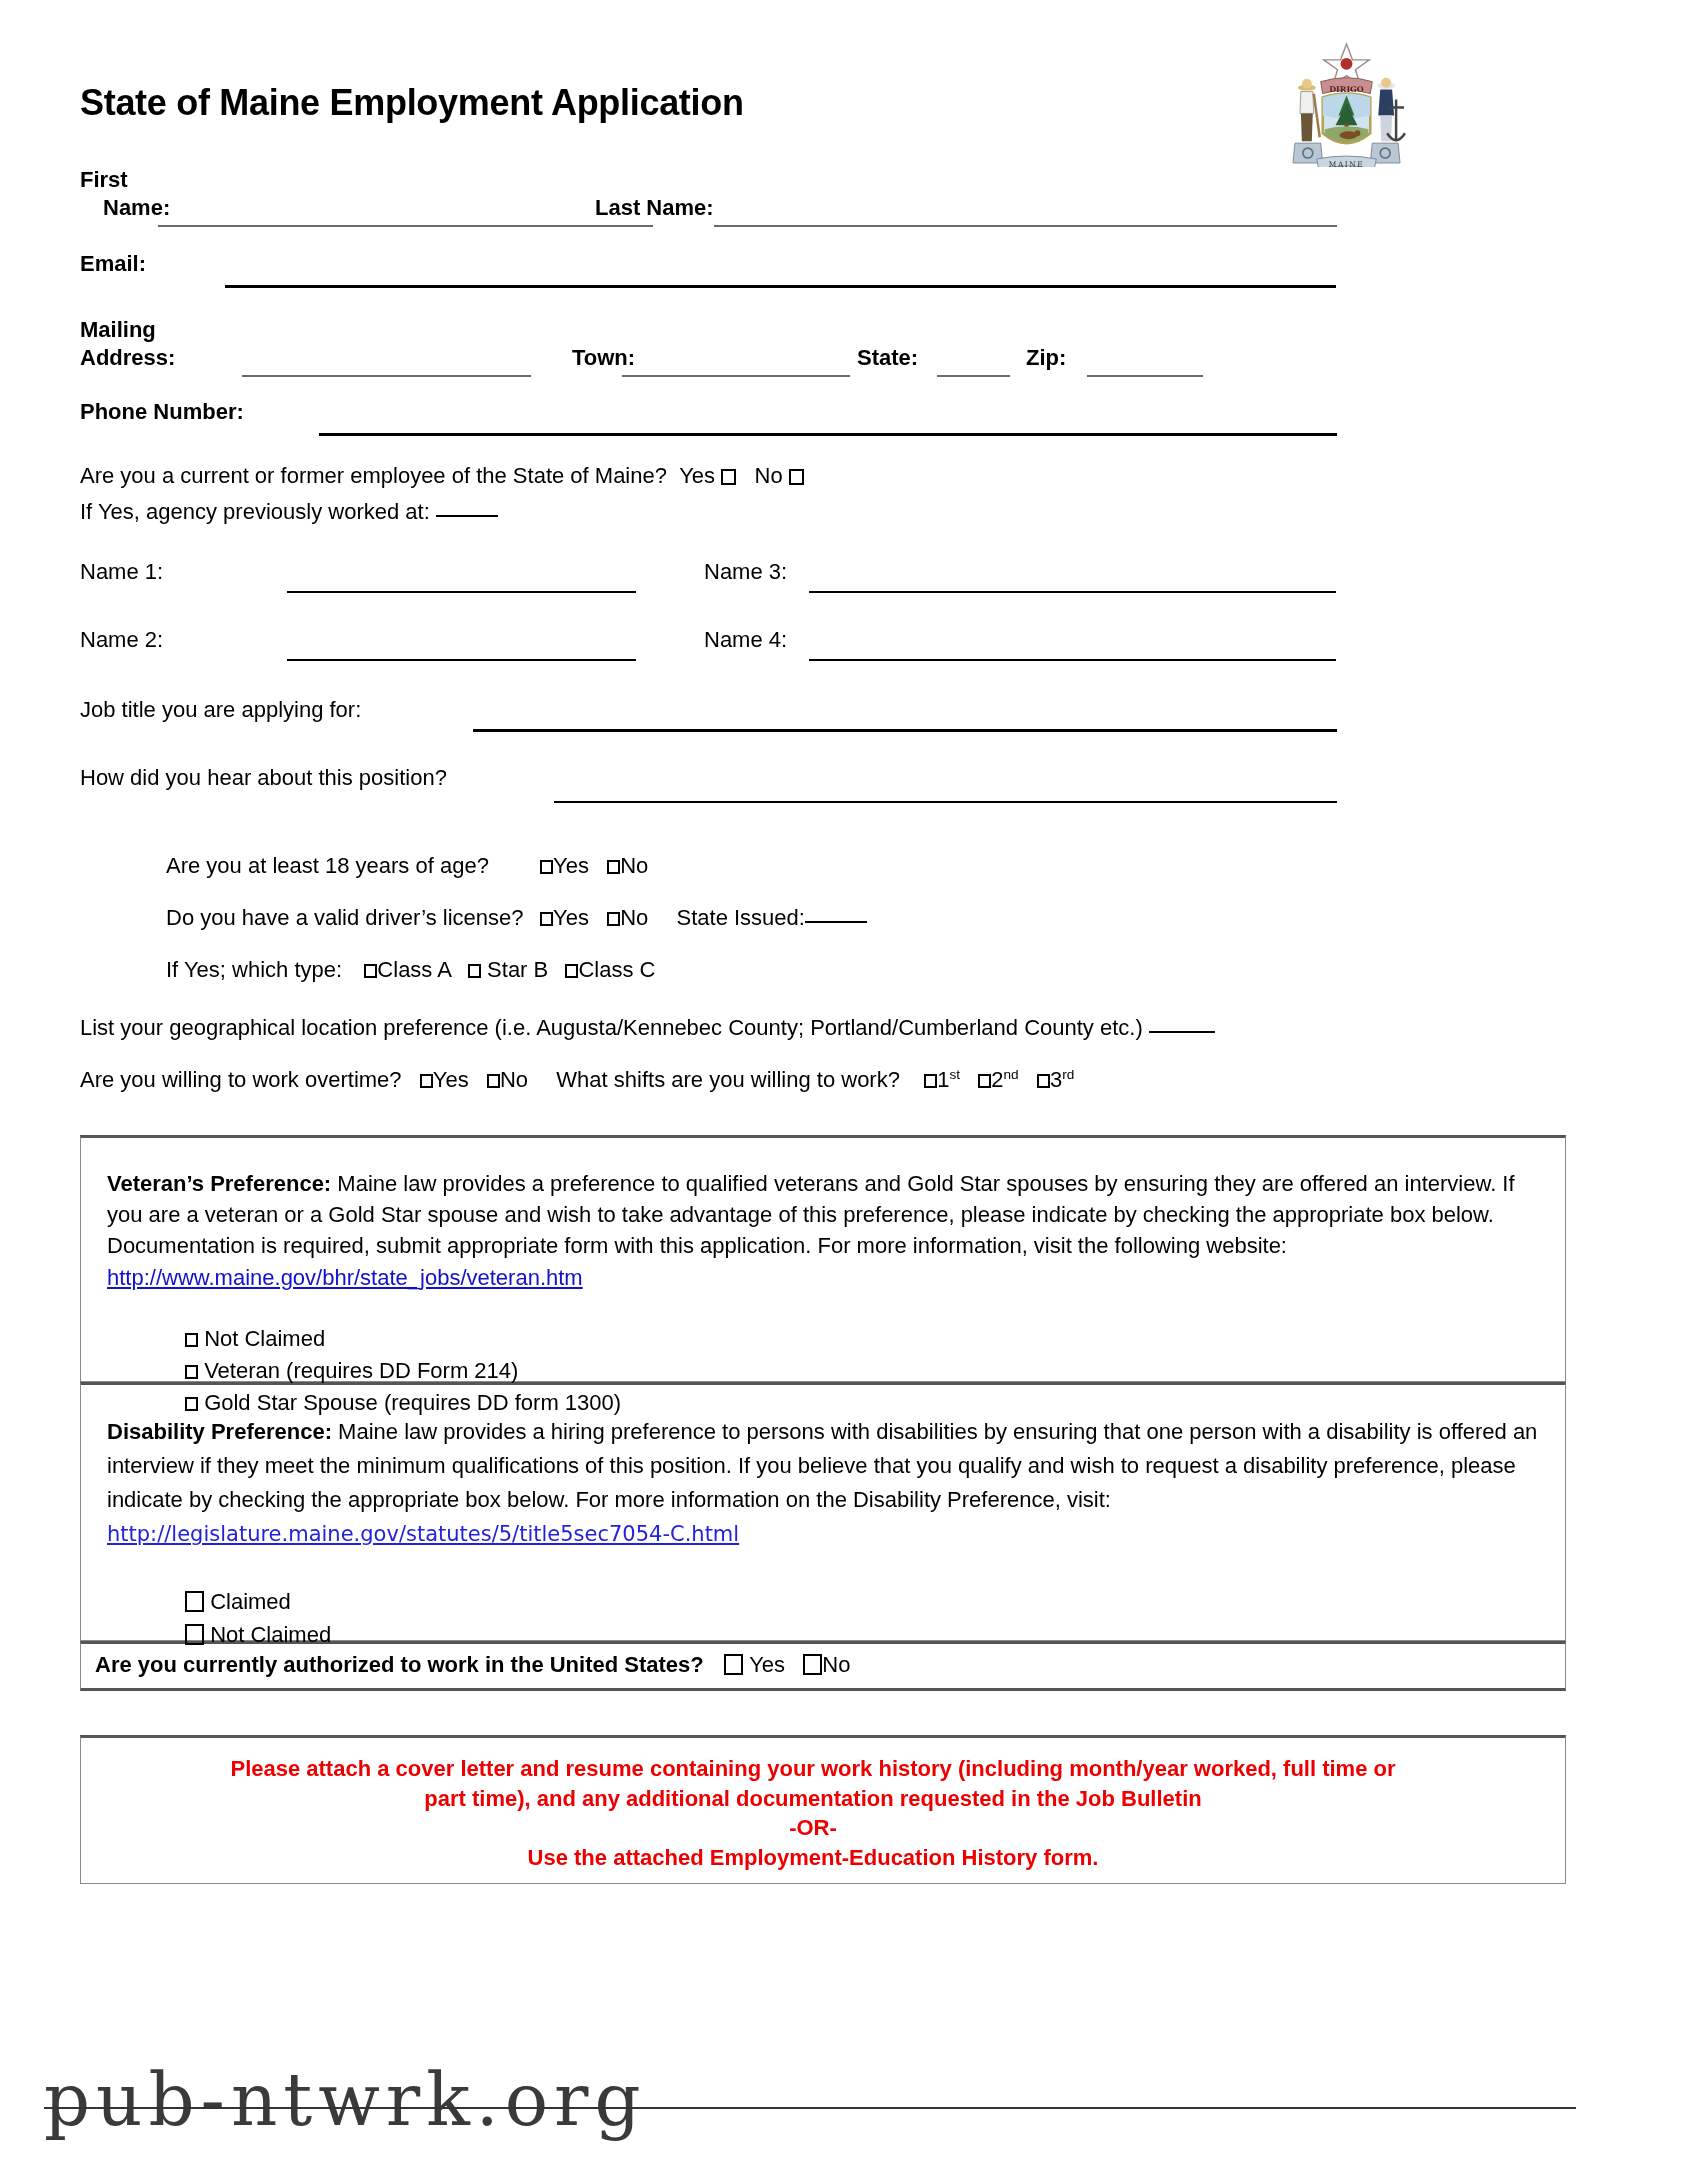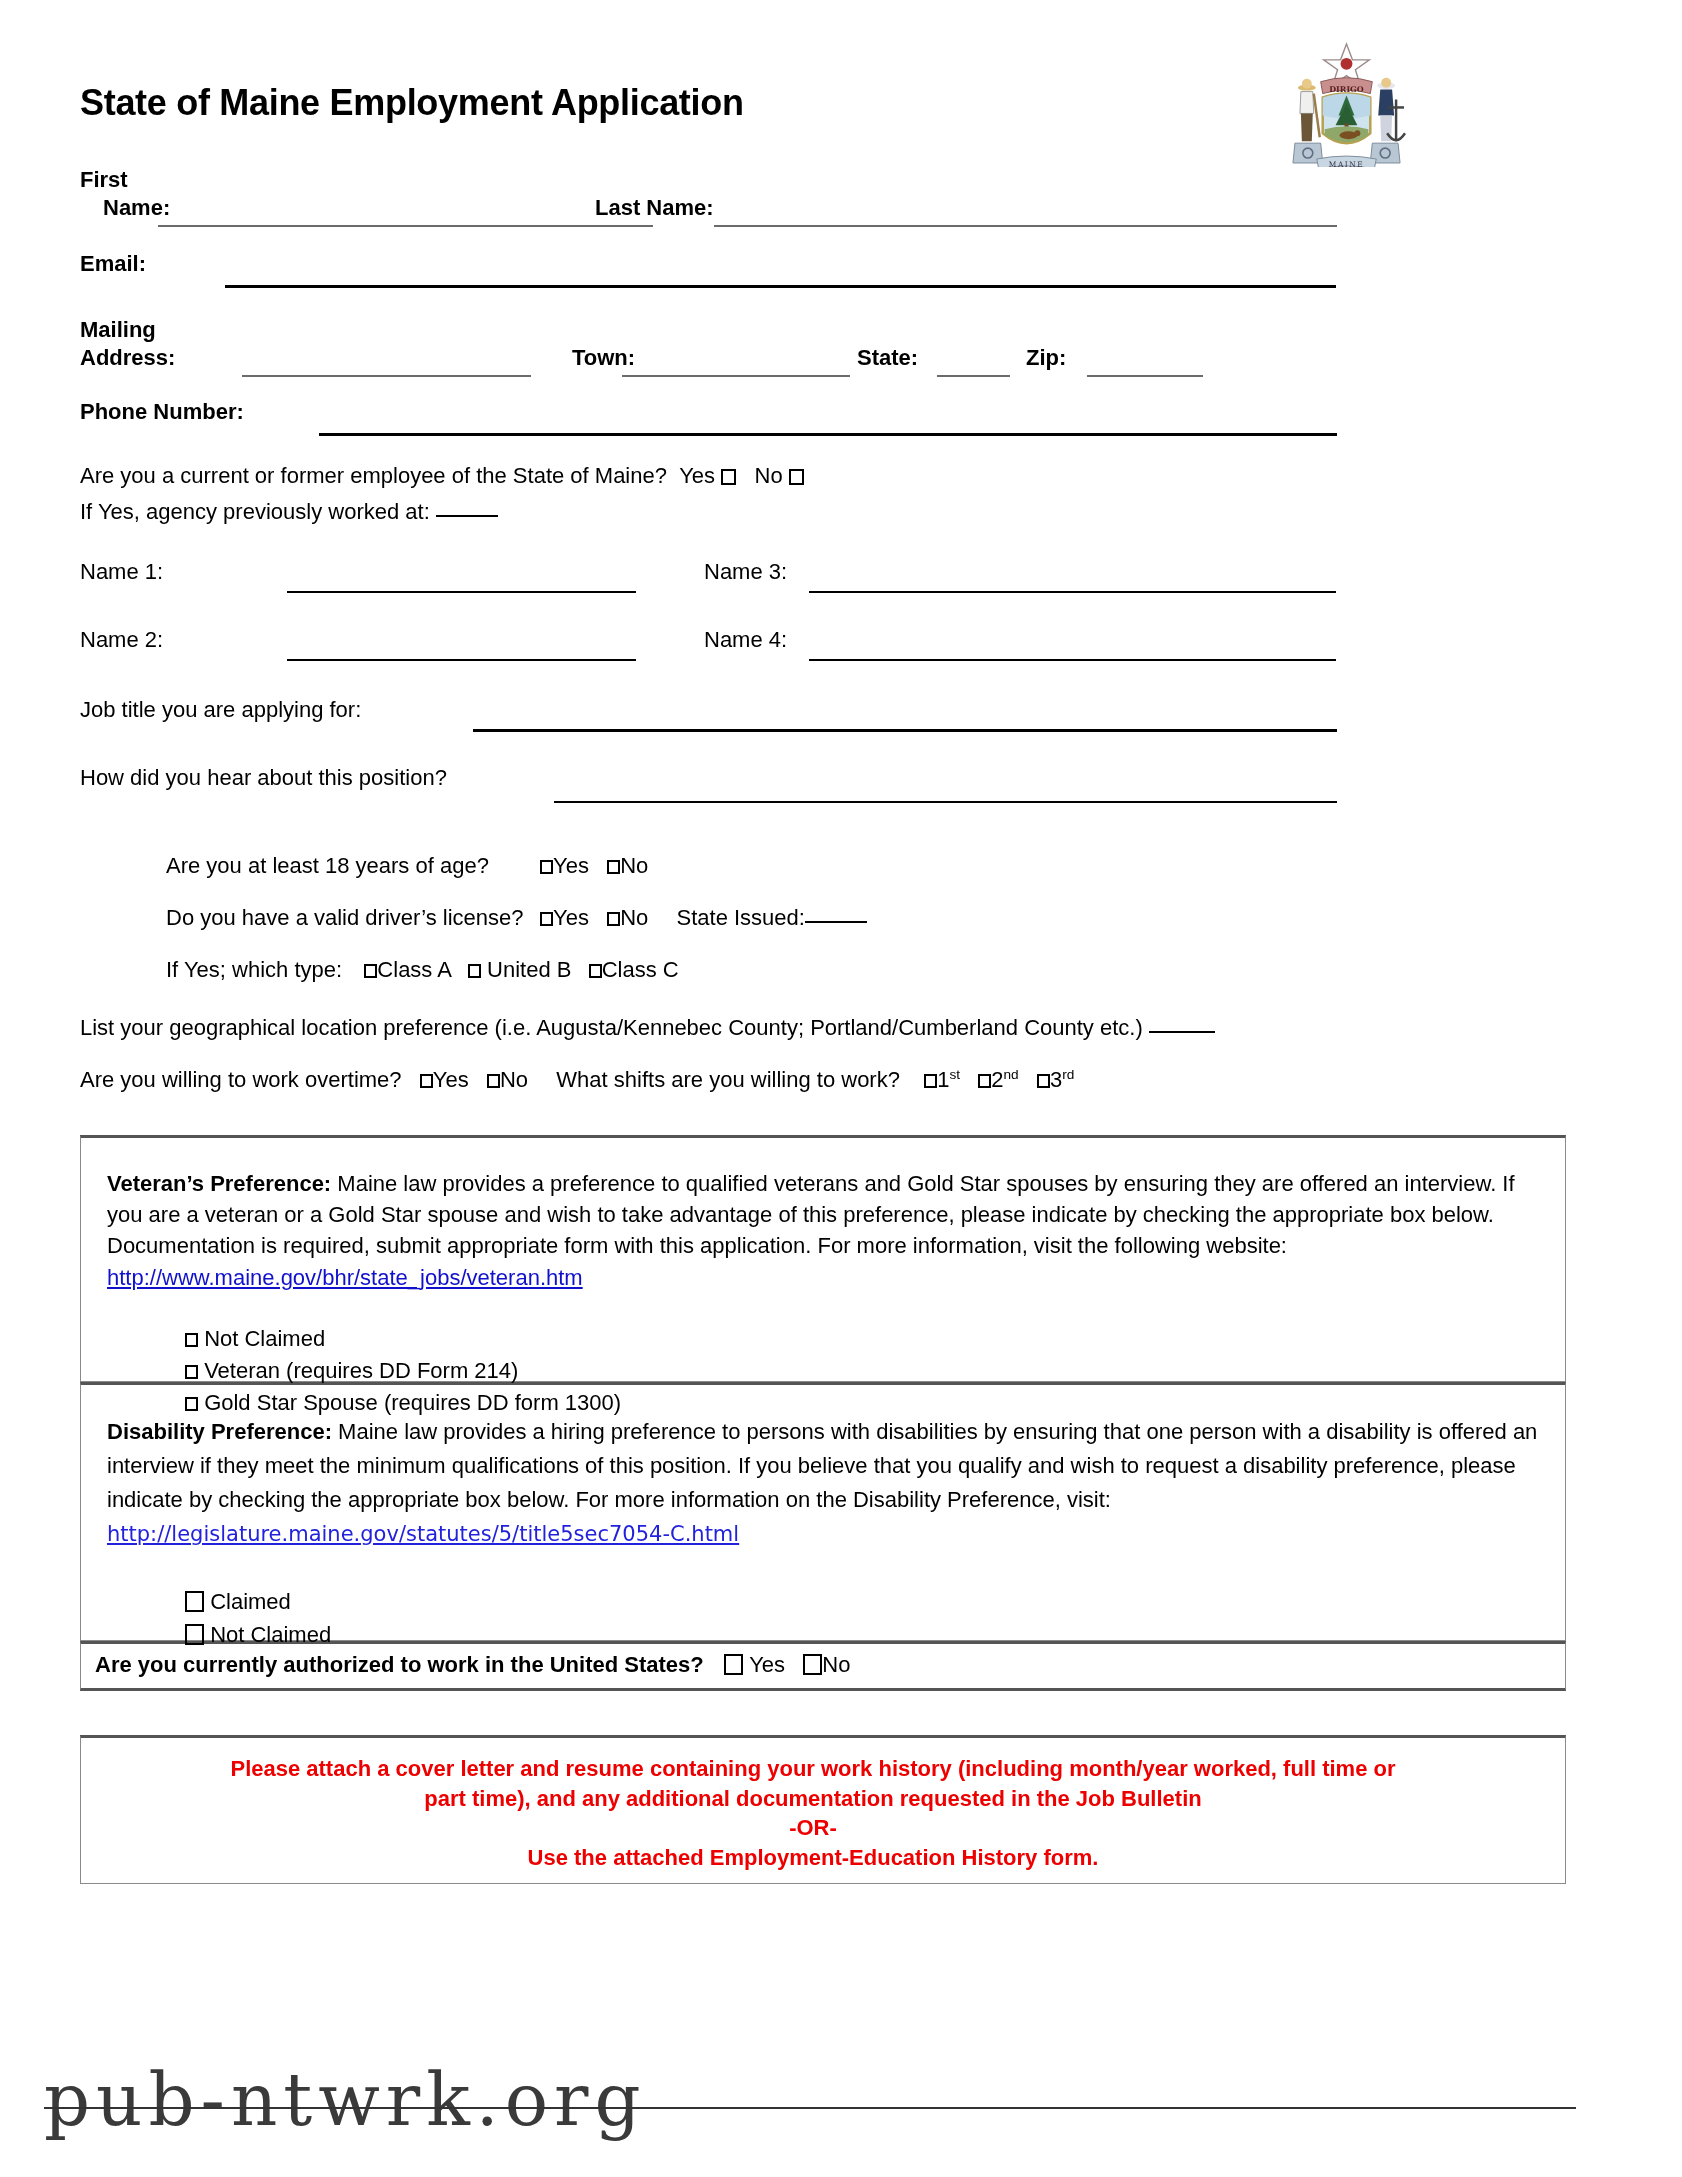--- a/index.html
+++ b/index.html
@@ -332,21 +332,21 @@
         <span>State Issued:</span><span class="blank" style="width:62px;"></span>
       </div>
     </div>
 
     <div class="row" style="height:58px;">
       <div class="abs lbl-plain" style="left:86px; top:0;">
         <span>If Yes; which type:</span>
         <span style="display:inline-block;width:10px;"></span>
         <span class="cb-sm"></span><span>Class A</span>
         <span style="display:inline-block;width:5px;"></span>
-        <span class="cb-sm"></span><span> United B</span>
+        <span class="cb-sm"></span><span> Star B</span>
         <span style="display:inline-block;width:5px;"></span>
         <span class="cb-sm"></span><span>Class C</span>
       </div>
     </div>
 
     <div class="row" style="height:52px;">
       <span class="lbl-plain">List your geographical location preference (i.e. Augusta/Kennebec County; Portland/Cumberland County etc.)</span>
       <span class="blank" style="width:66px;"></span>
     </div>
 

